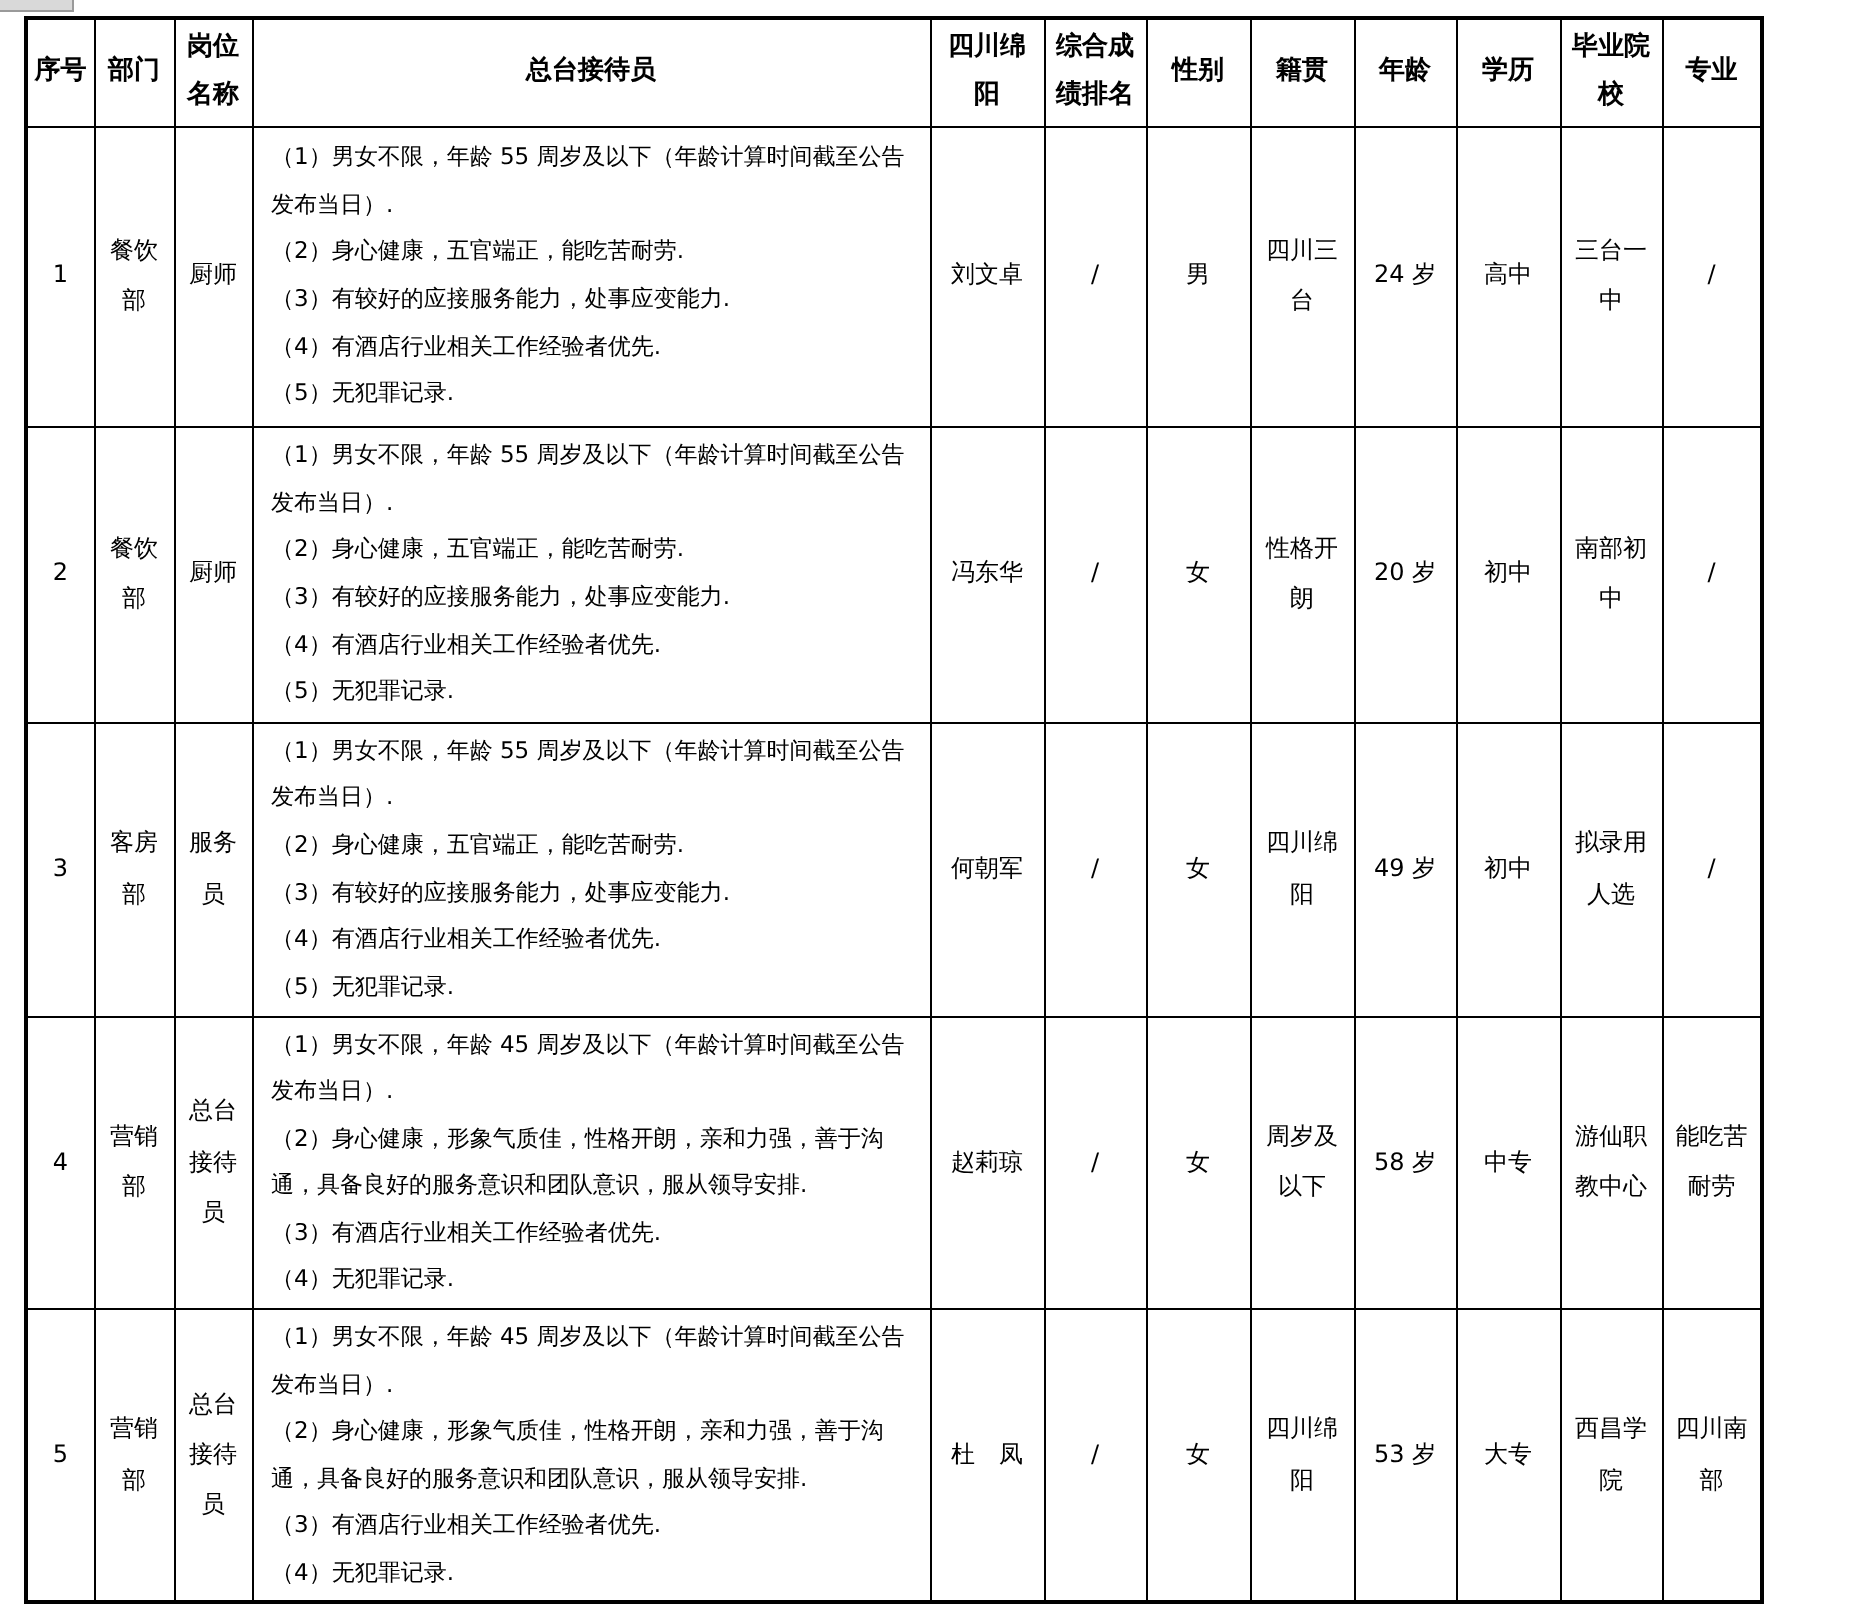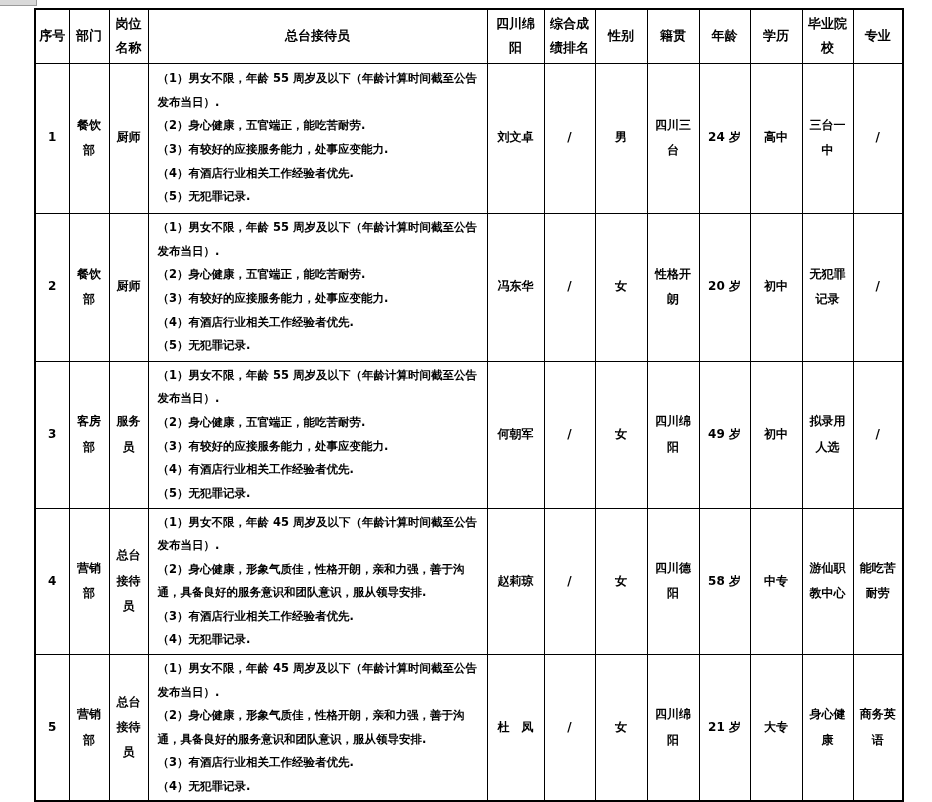--- a/index.html
+++ b/index.html
@@ -14,21 +14,21 @@
   .scroll-fragment {
     position: absolute;
     left: 0; top: 0;
     width: 36px; height: 5px;
     background: #d9d9d9;
     border-right: 1px solid #9a9a9a;
     border-bottom: 1px solid #9a9a9a;
   }
   table.roster {
     position: absolute;
-    left: 34px;
+    left: 12px;
     top: 8px;
     width: 868px;
     table-layout: fixed;
     border-collapse: collapse;
     border: 2px solid #000000;
   }
   .roster th, .roster td {
     border: 1px solid #000000;
     overflow: hidden;
     word-break: break-all;
@@ -40,21 +40,20 @@
     vertical-align: middle;
     line-height: 1.9;
     padding: 0 3px;
   }
   .roster td {
     font-size: 12px;
     text-align: center;
     vertical-align: middle;
     line-height: 2.1;
     padding: 0 3px;
-    font-weight: bold;
   }
   .roster td.req {
     text-align: left;
     vertical-align: middle;
     padding: 2px 9px;
     font-size: 11.5px;
     line-height: 2.05;
   }
   .roster td.req div { display: block; }
 </style>
@@ -125,21 +124,21 @@
         <div>（3）有较好的应接服务能力，处事应变能力.</div>
         <div>（4）有酒店行业相关工作经验者优先.</div>
         <div>（5）无犯罪记录.</div>
       </td>
       <td>冯东华</td>
       <td>/</td>
       <td>女</td>
       <td>性格开朗</td>
       <td>20 岁</td>
       <td>初中</td>
-      <td>无犯罪记录</td>
+      <td>南部初中</td>
       <td>/</td>
     </tr>
 
     <tr style="height:147px">
       <td>3</td>
       <td>客房部</td>
       <td>服务员</td>
       <td class="req">
         <div>（1）男女不限，年龄 55 周岁及以下（年龄计算时间截至公告发布当日）.</div>
         <div>（2）身心健康，五官端正，能吃苦耐劳.</div>
@@ -163,40 +162,40 @@
       <td>总台接待员</td>
       <td class="req">
         <div>（1）男女不限，年龄 45 周岁及以下（年龄计算时间截至公告发布当日）.</div>
         <div>（2）身心健康，形象气质佳，性格开朗，亲和力强，善于沟通，具备良好的服务意识和团队意识，服从领导安排.</div>
         <div>（3）有酒店行业相关工作经验者优先.</div>
         <div>（4）无犯罪记录.</div>
       </td>
       <td>赵莉琼</td>
       <td>/</td>
       <td>女</td>
-      <td>四川德阳</td>
+      <td>周岁及以下</td>
       <td>58 岁</td>
       <td>中专</td>
       <td>游仙职教中心</td>
       <td>能吃苦耐劳</td>
     </tr>
 
     <tr style="height:147px">
       <td>5</td>
       <td>营销部</td>
       <td>总台接待员</td>
       <td class="req">
         <div>（1）男女不限，年龄 45 周岁及以下（年龄计算时间截至公告发布当日）.</div>
         <div>（2）身心健康，形象气质佳，性格开朗，亲和力强，善于沟通，具备良好的服务意识和团队意识，服从领导安排.</div>
         <div>（3）有酒店行业相关工作经验者优先.</div>
         <div>（4）无犯罪记录.</div>
       </td>
       <td>杜　凤</td>
       <td>/</td>
       <td>女</td>
       <td>四川绵阳</td>
-      <td>21 岁</td>
+      <td>53 岁</td>
       <td>大专</td>
-      <td>身心健康</td>
-      <td>商务英语</td>
+      <td>西昌学院</td>
+      <td>四川南部</td>
     </tr>
   </tbody>
 </table>
 
 </body></html>

